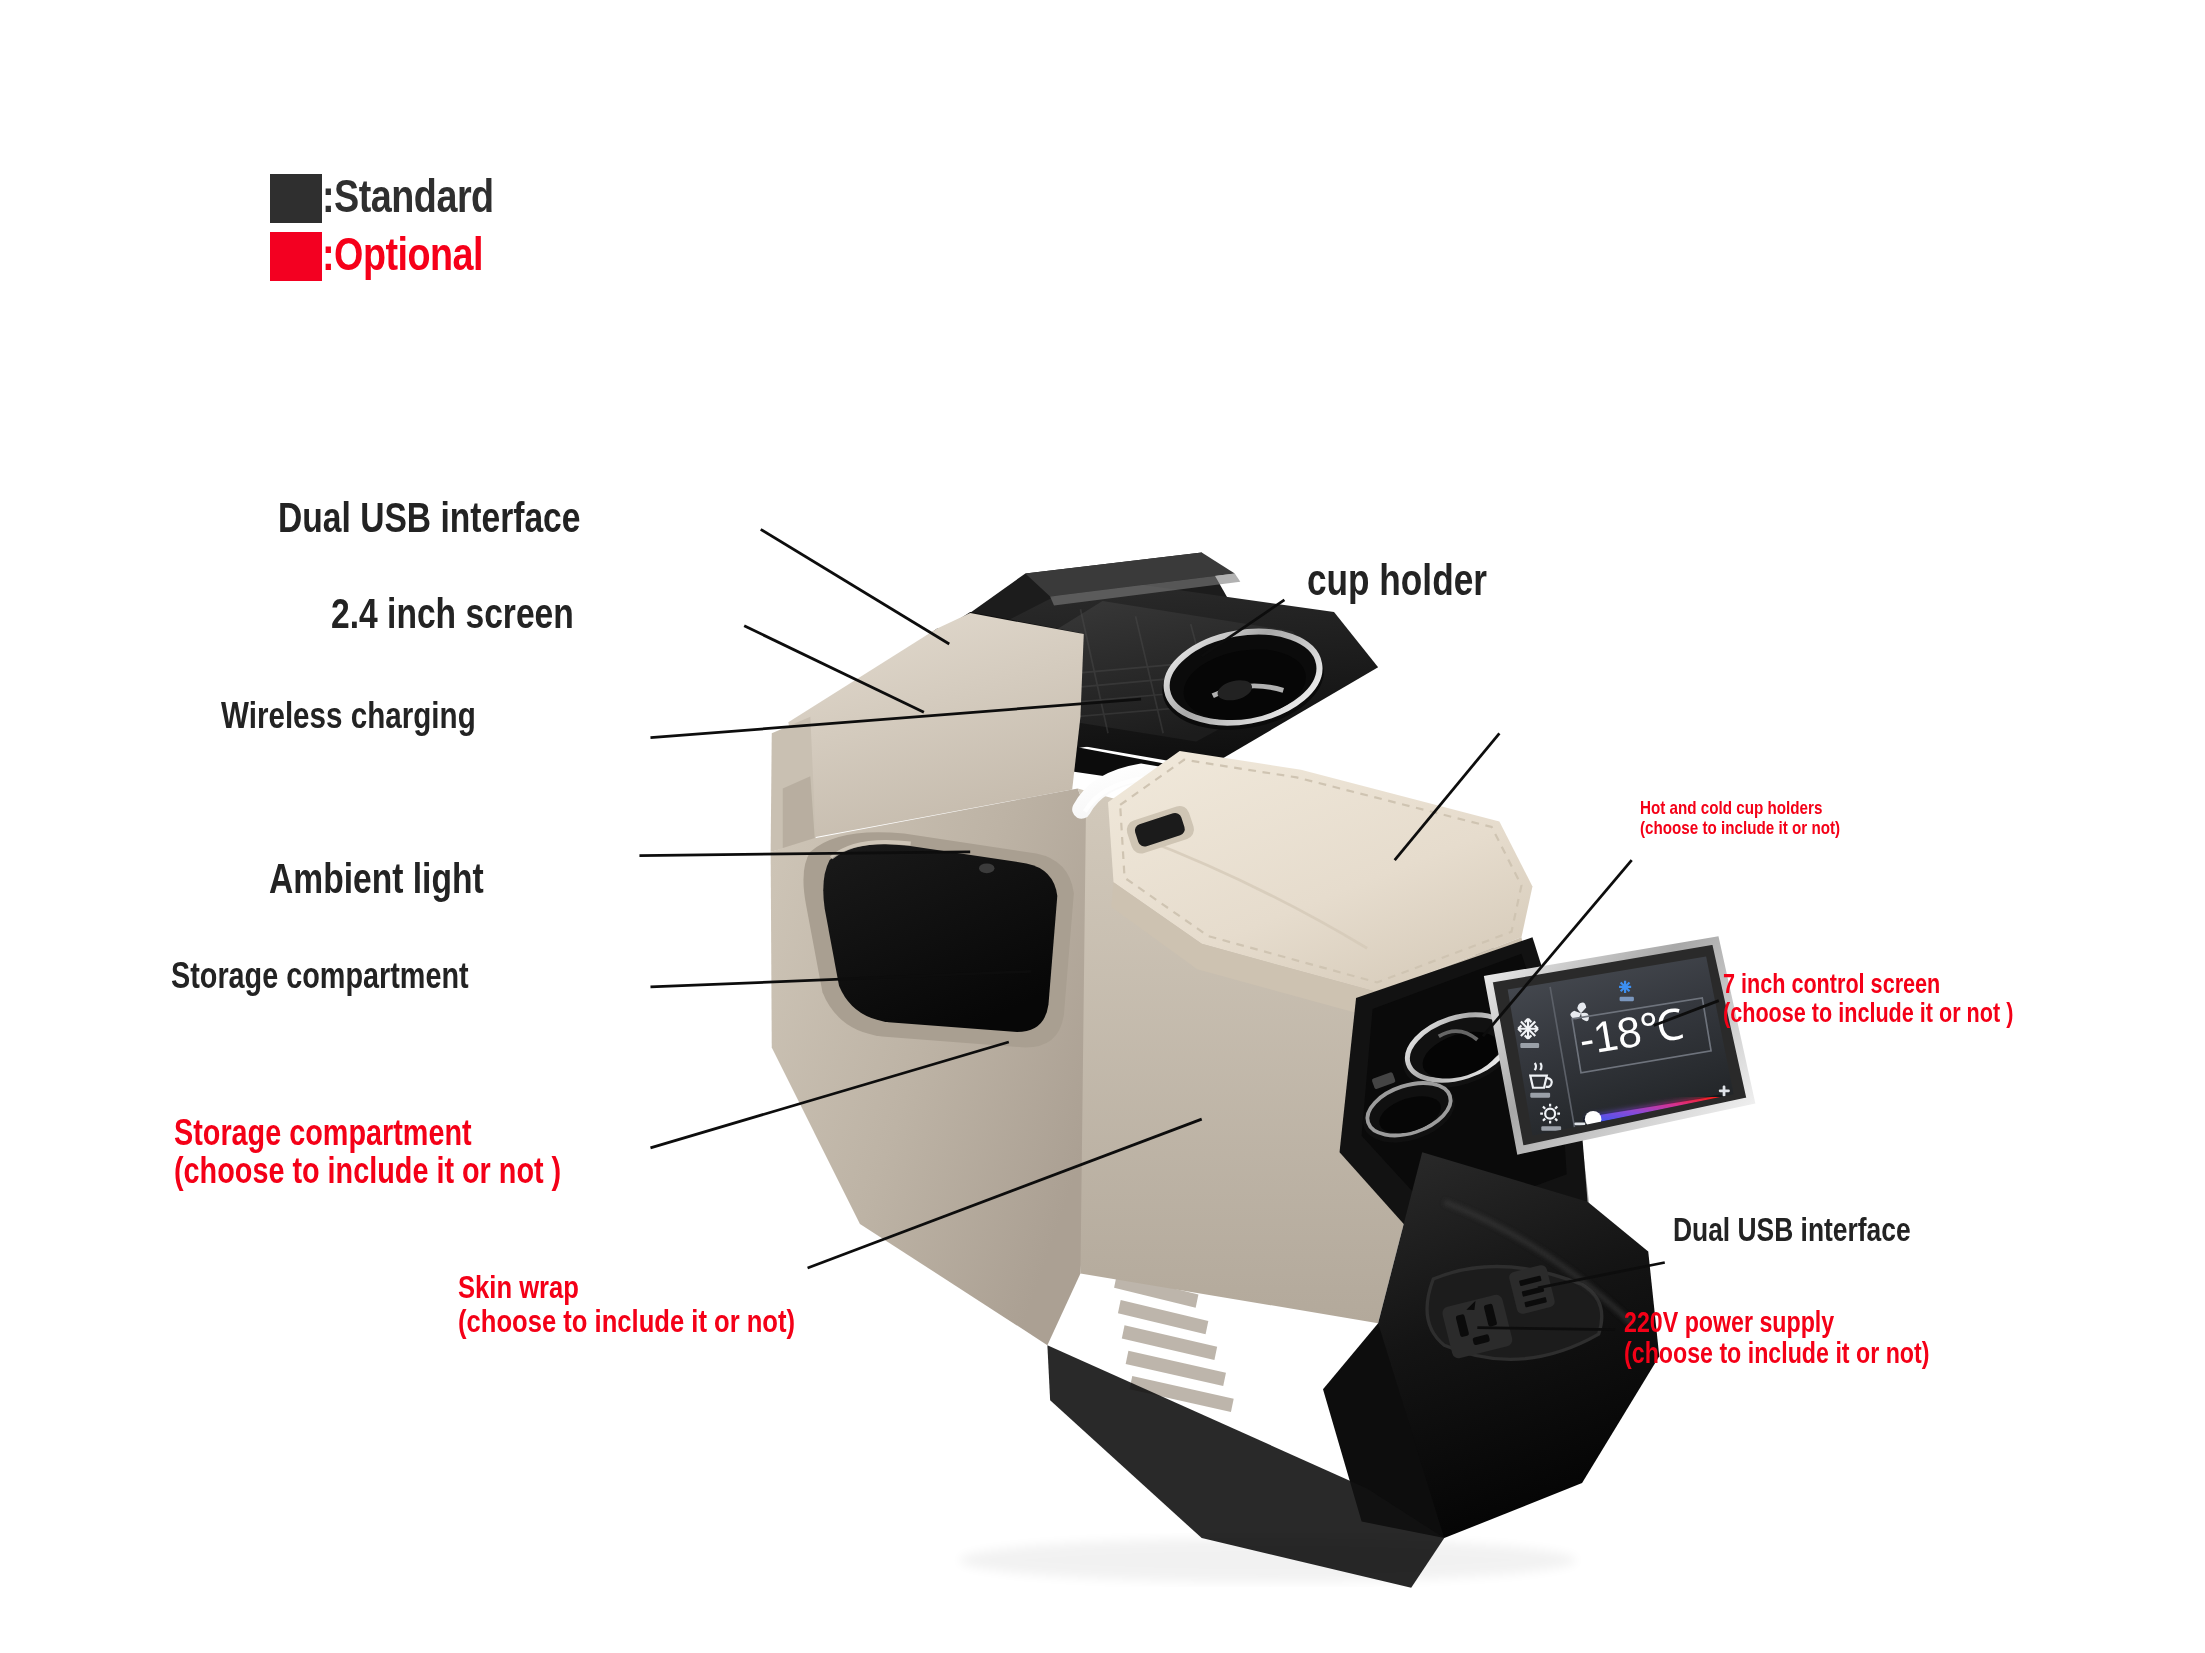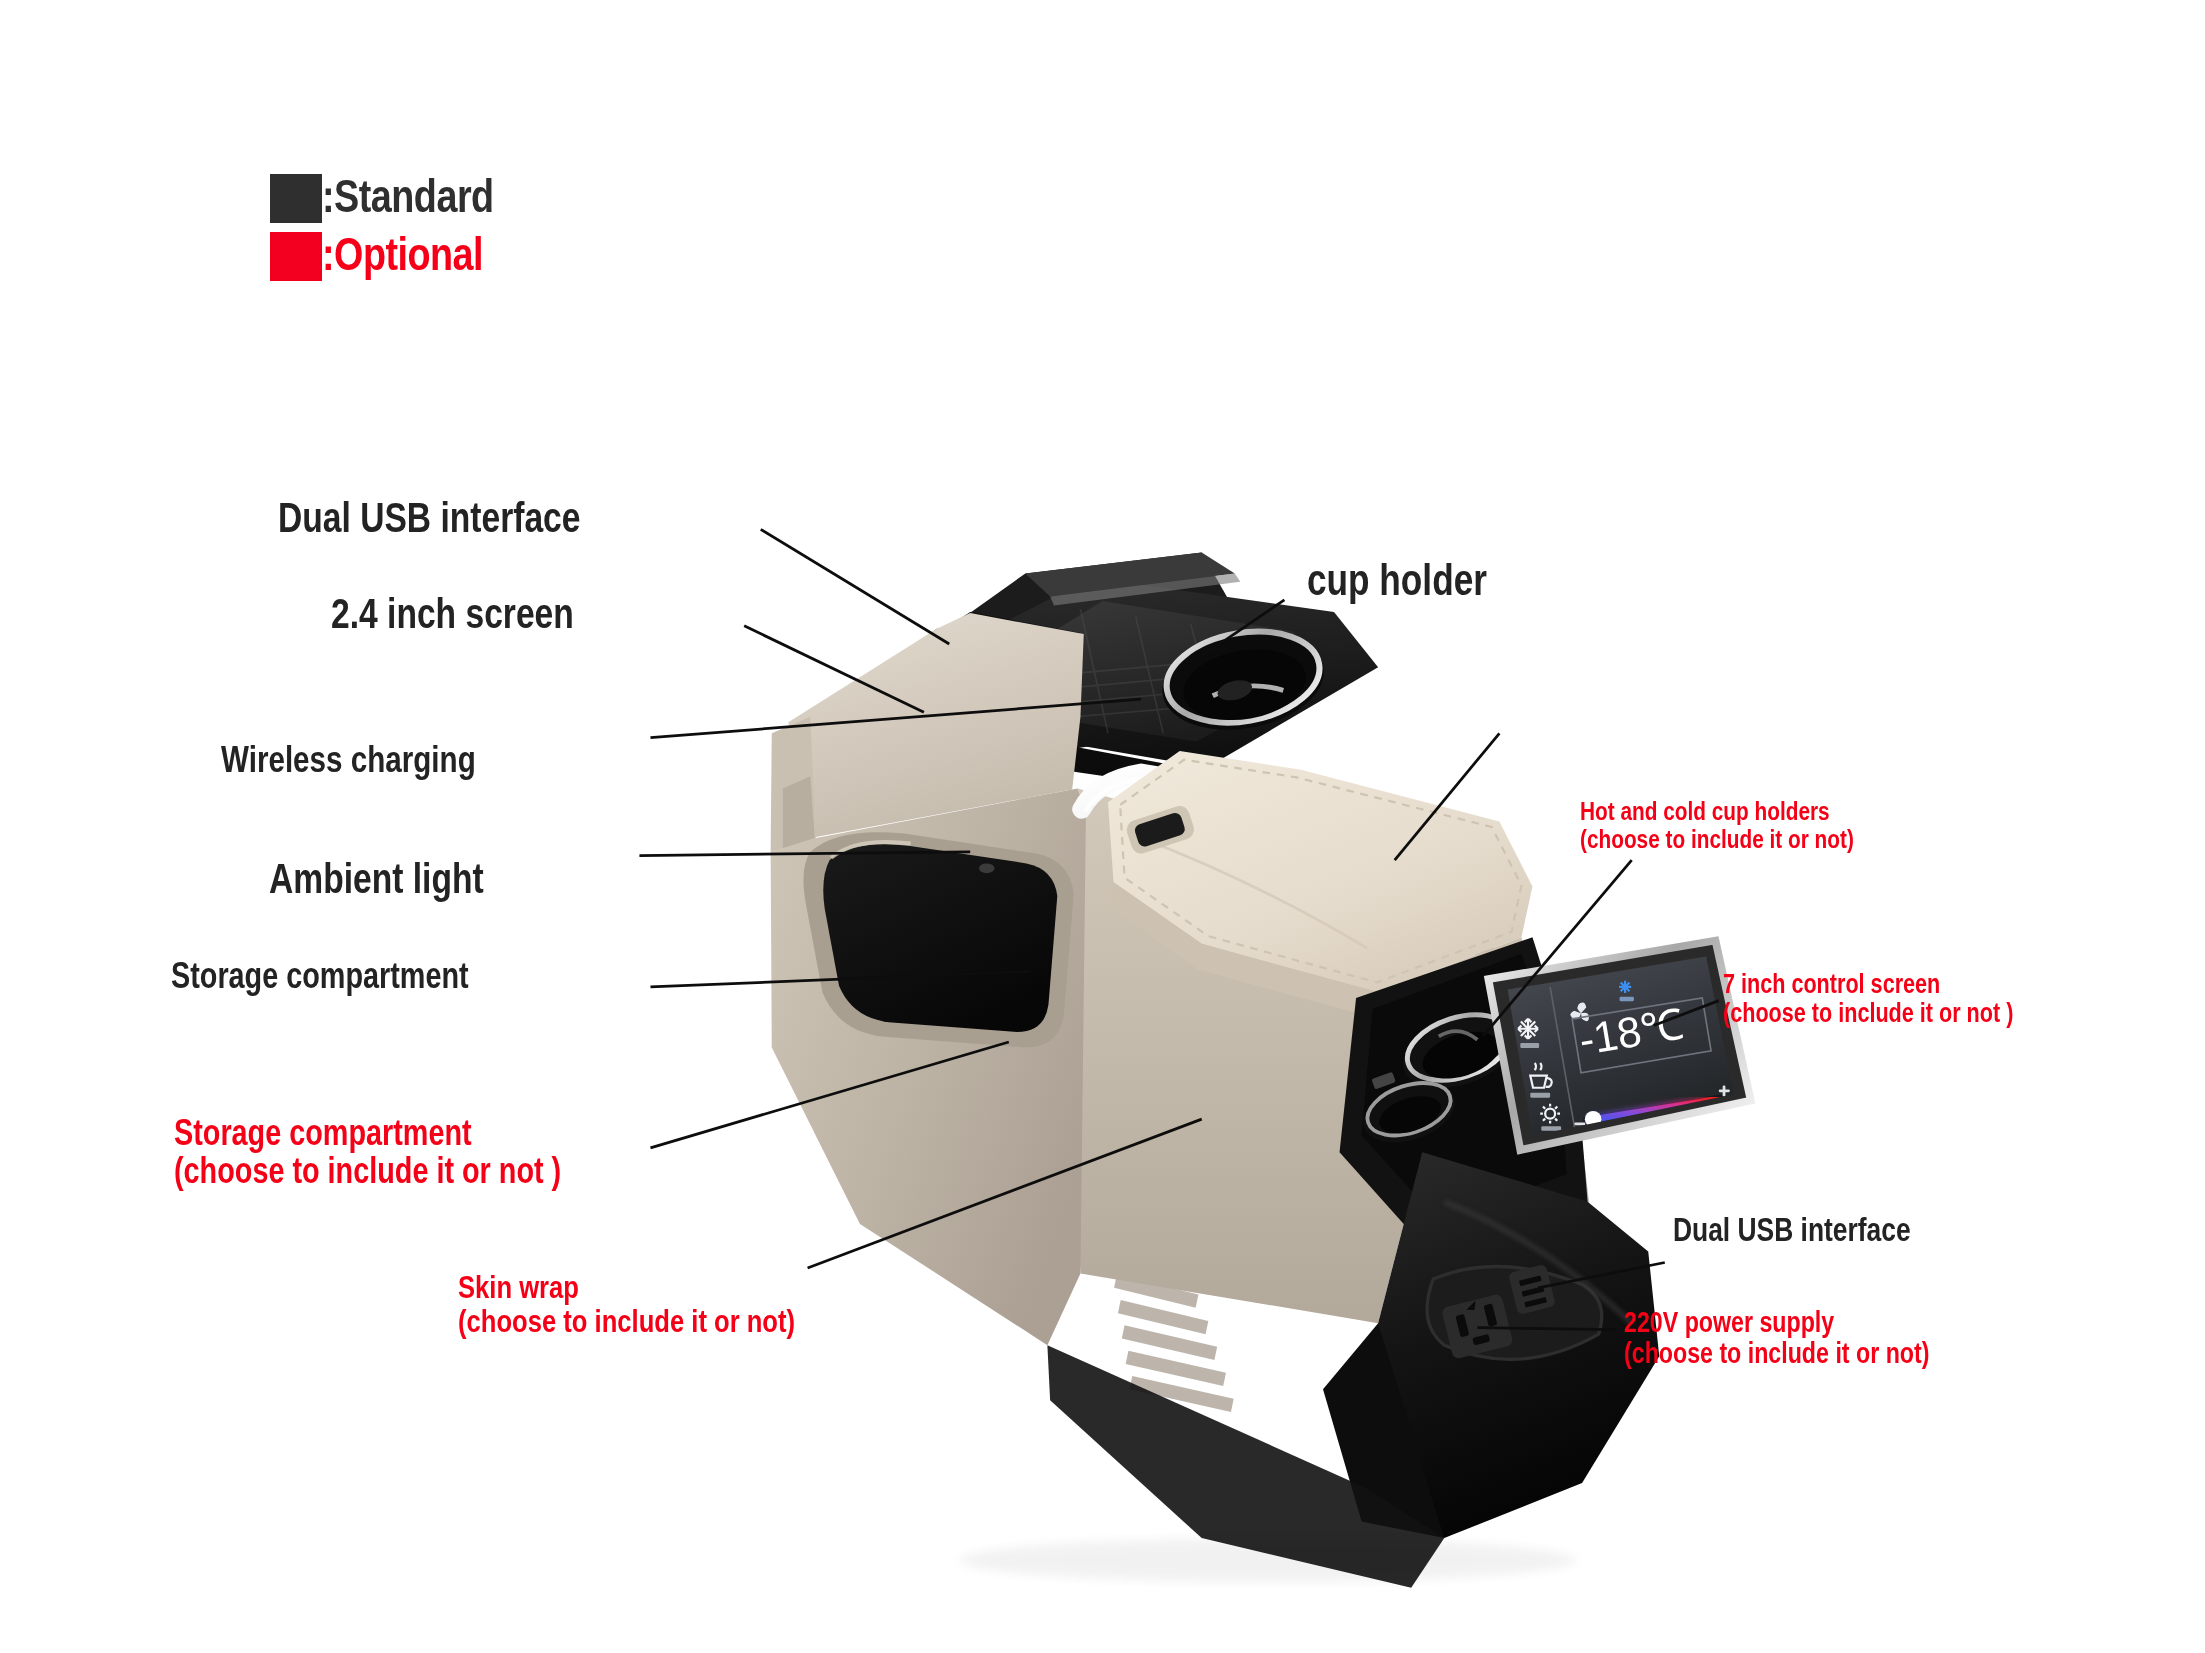--- a/index.html
+++ b/index.html
@@ -21,29 +21,29 @@
 
   
   .lbl{position:absolute;white-space:nowrap;font-weight:700;line-height:1.06;}
   .lbl .ln{display:block;transform:scaleX(.80);transform-origin:left center;}
   .lbl.std{color:#232323;}
   .lbl.opt{color:#f40017;}
 
   
   #lbl-usb-top   {left:278px;  top:496px;  font-size:42px;}
   #lbl-screen24  {left:331px;  top:592px; font-size:42px;}
-  #lbl-wireless  {left:221px;  top:740px; font-size:37px;text-align:center;}
+  #lbl-wireless  {left:221px;  top:696px; font-size:37px;text-align:center;}
   #lbl-ambient   {left:269px;  top:825px; font-size:42px;margin-top:32px;}
   #lbl-storage   {left:171px;  top:957px; font-size:36px;}
   #lbl-storage-o {left:174px;  top:1114px; font-size:36px;}
   #lbl-skin      {left:458px;  top:1271px; font-size:32px;}
 
   #lbl-cup       {left:1307px; top:557px; font-size:44px;}
   #lbl-compressor{left:1500px; top:681px; font-size:41px;}
-  #lbl-hotcold   {left:1580px; top:798px; font-size:26px;}
+  #lbl-hotcold   {left:1640px; top:798px; font-size:19px;}
   #lbl-7inch     {left:1723px; top:970px; font-size:27px;}
   #lbl-usb-bot   {left:1673px; top:1213px; font-size:33px;}
   #lbl-220v      {left:1624px; top:1307px; font-size:29px;}
 
   
   #product{position:absolute;left:0;top:0;width:2205px;height:1654px;}
   #leaders{position:absolute;left:0;top:0;width:2205px;height:1654px;}
 </style>
 </head>
 <body>

